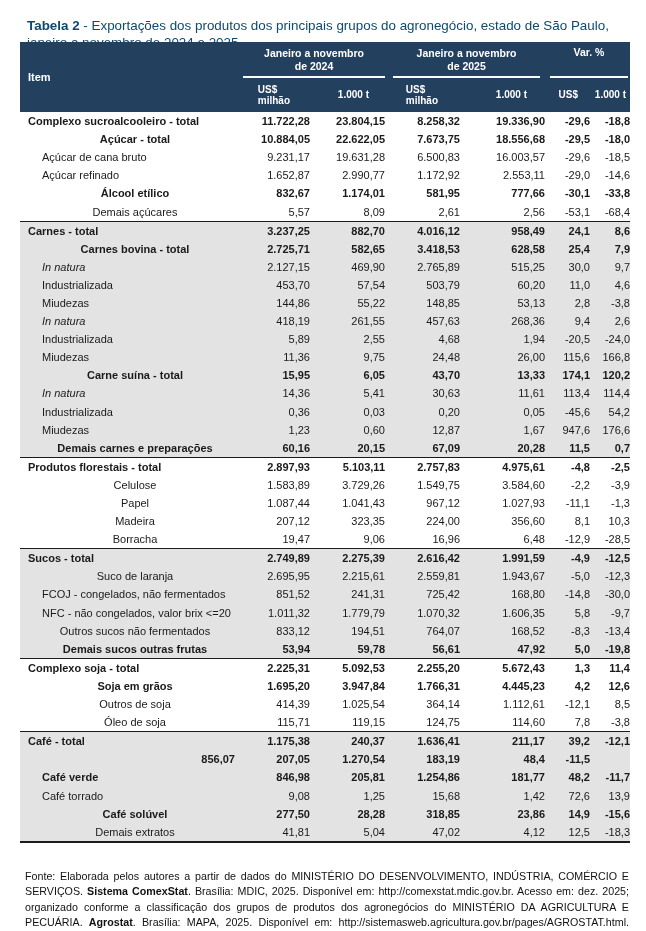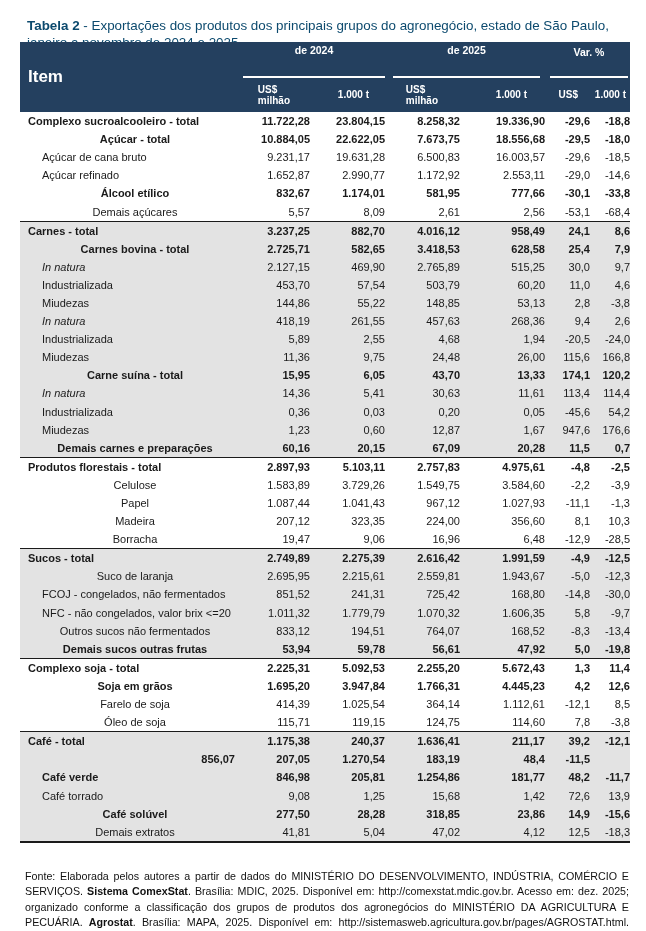--- a/index.html
+++ b/index.html
@@ -16,25 +16,25 @@
   .title{position:absolute;left:27px;top:18px;width:606px;font-size:13.4px;line-height:16.5px;color:#0c4a6e;}
   .b{font-weight:700;}
 
   .tbl{position:absolute;left:20px;top:42px;width:610px;}
   .thead{
     display:grid;
     grid-template-columns:215px 75px 75px 75px 85px 45px 40px;
     grid-template-rows:36px 34px;
     background:var(--navy);color:#fff;
   }
-  .h-item{grid-column:1;grid-row:1/3;align-self:center;padding-left:8px;font-weight:700;font-size:17px;}
+  .h-item{grid-column:1;grid-row:1/3;align-self:center;padding-left:8px;font-weight:700;font-size:11px;}
   .h-group{
     grid-row:1;display:flex;flex-direction:column;justify-content:flex-end;
     align-items:center;text-align:center;font-weight:700;font-size:10.5px;line-height:13px;
-    border-bottom:2px solid #fff;padding-bottom:19px;
+    border-bottom:2px solid #fff;padding-bottom:3px;
   }
   .g1{grid-column:2/4;margin-left:8px;}
   .g2{grid-column:4/6;margin-left:8px;margin-right:5px;}
   .g3{grid-column:6/8;margin-left:5px;margin-right:2px;justify-content:center;padding-bottom:14px;}
   .h-sub{
     grid-row:2;align-self:center;justify-self:end;width:max-content;
     font-weight:700;font-size:10px;line-height:11.5px;white-space:nowrap;
   }
   .h-sub span{display:block;}
   .s1{grid-column:2;padding-right:20px;}
@@ -397,21 +397,21 @@
           <div class="row bold">
             <div class="lab ind1">Soja em grãos</div>
             <div class="val">1.695,20</div>
             <div class="val">3.947,84</div>
             <div class="val">1.766,31</div>
             <div class="val">4.445,23</div>
             <div class="val">4,2</div>
             <div class="val">12,6</div>
           </div>
           <div class="row">
-            <div class="lab ind1">Farelo de soja</div>
+            <div class="lab ind1">Outros de soja</div>
             <div class="val">414,39</div>
             <div class="val">1.025,54</div>
             <div class="val">364,14</div>
             <div class="val">1.112,61</div>
             <div class="val">-12,1</div>
             <div class="val">8,5</div>
           </div>
           <div class="row">
             <div class="lab ind1">Óleo de soja</div>
             <div class="val">115,71</div>

